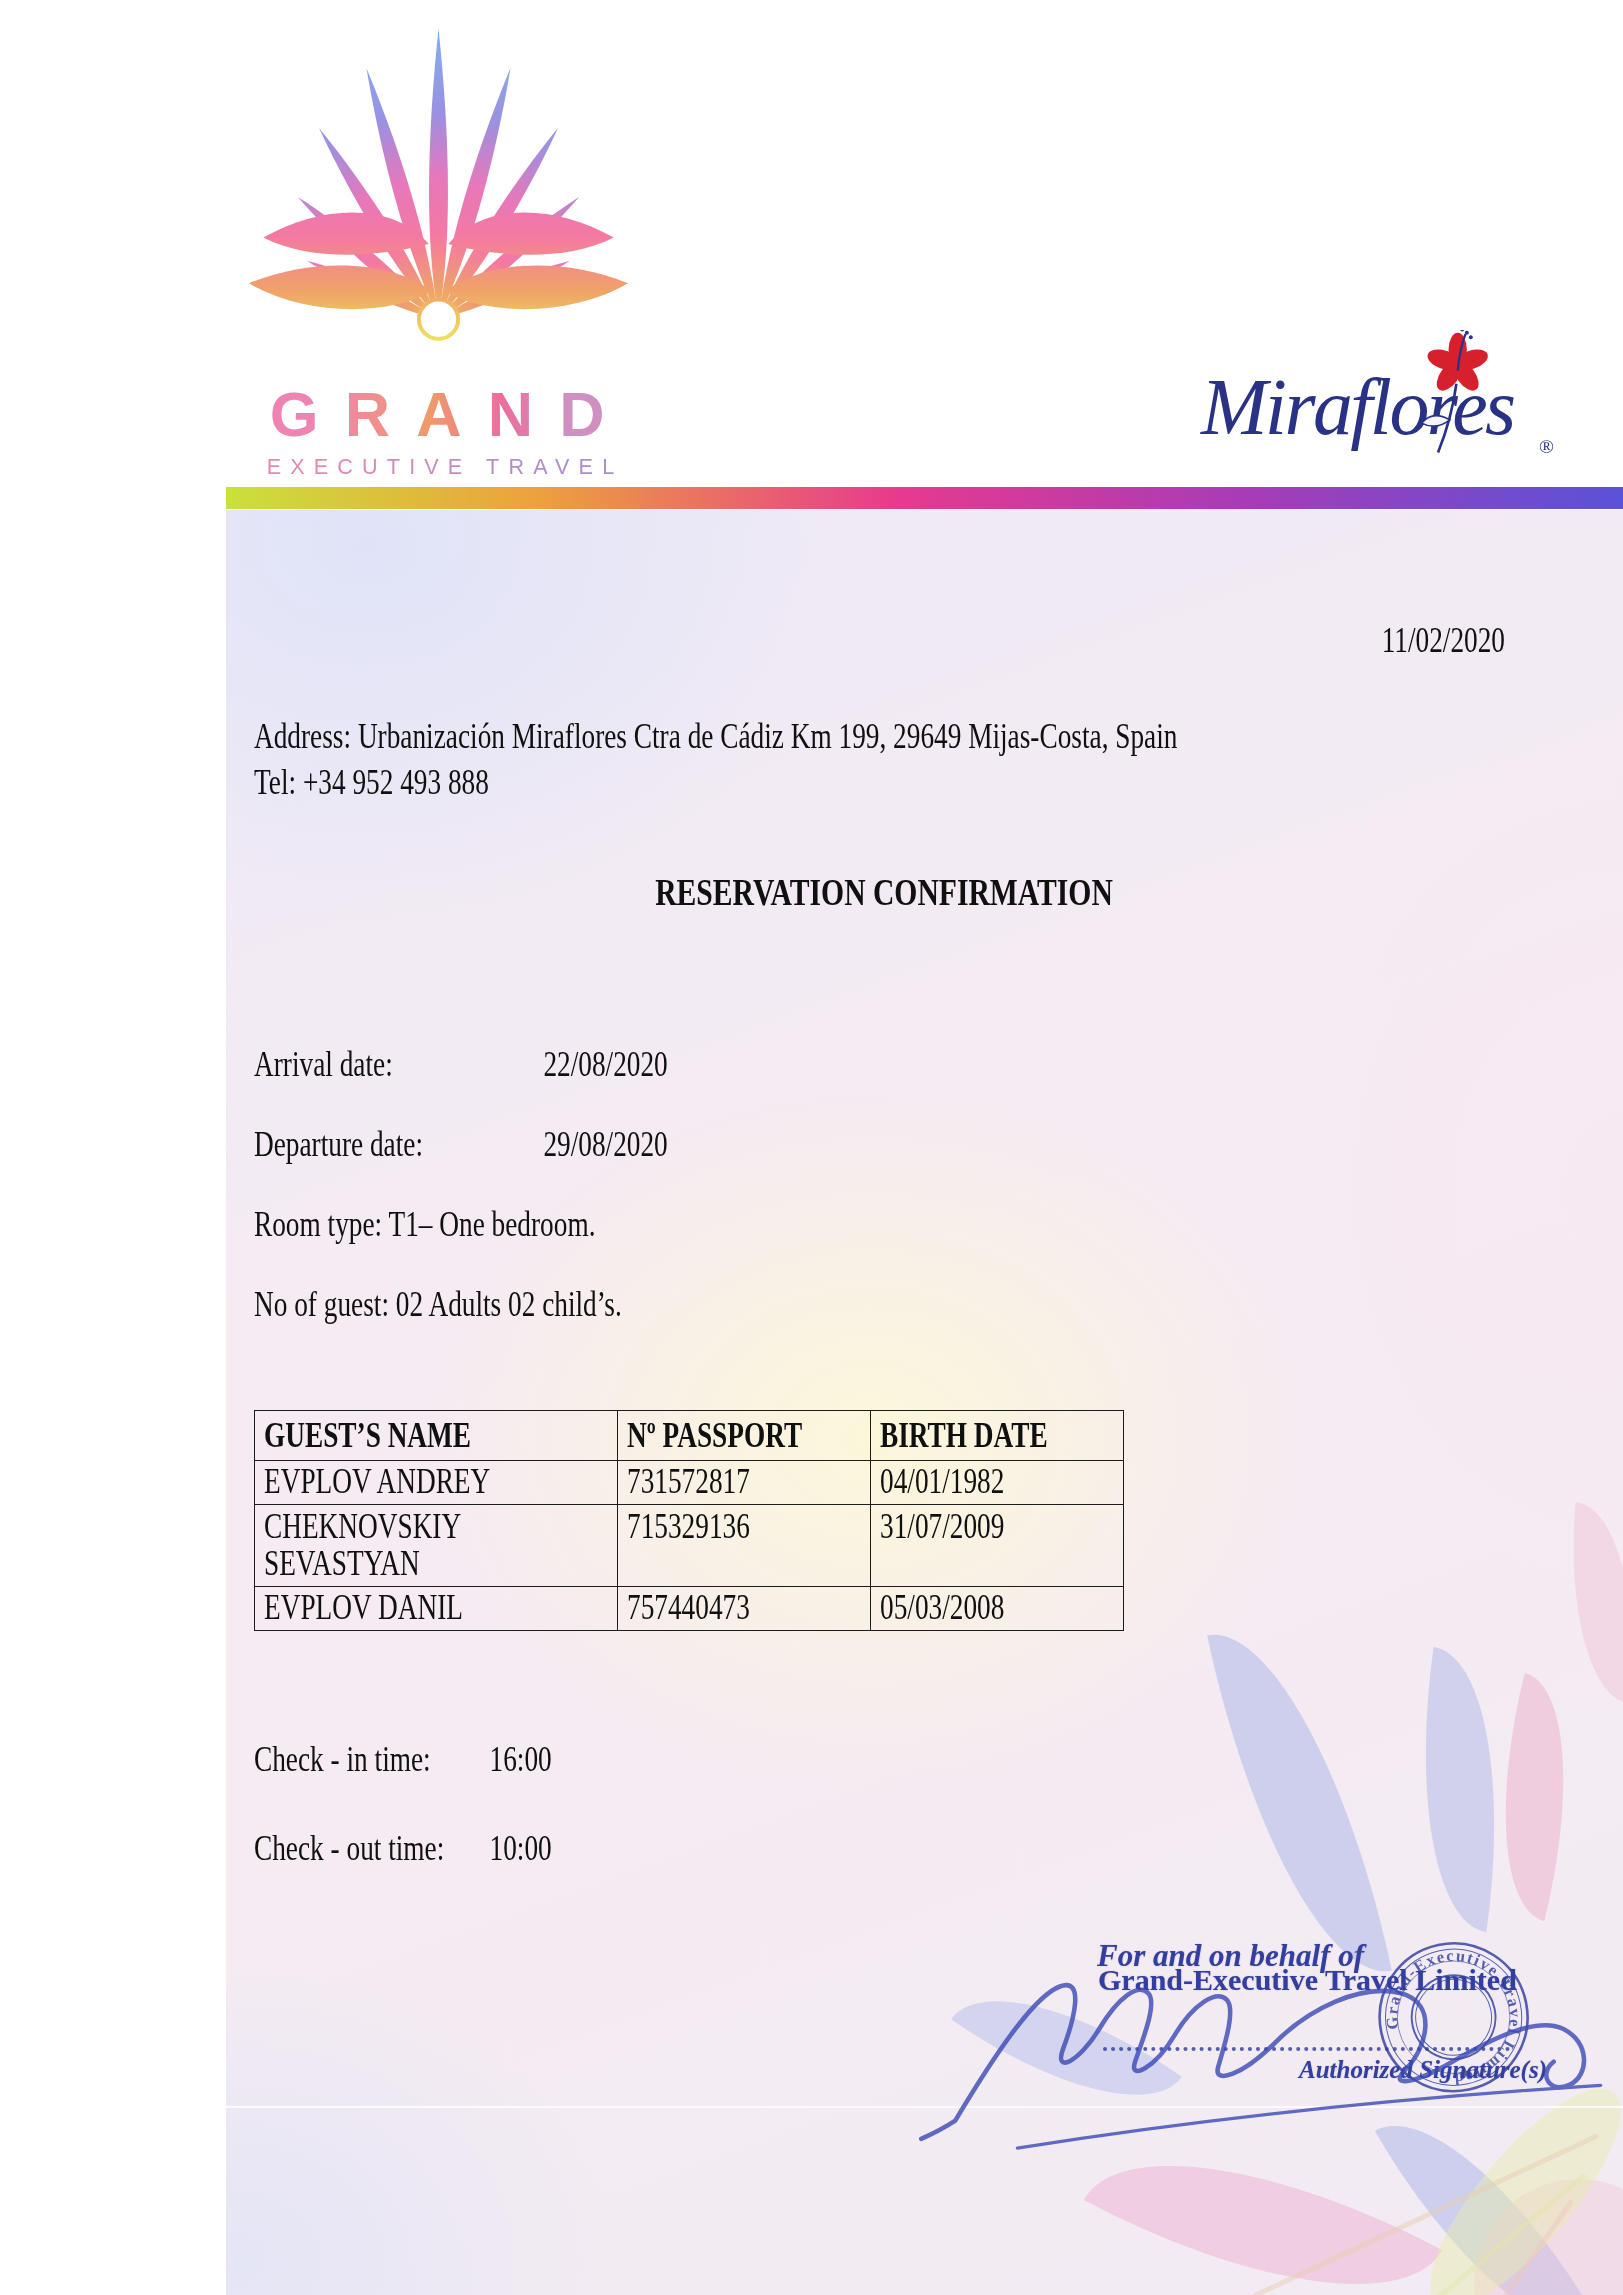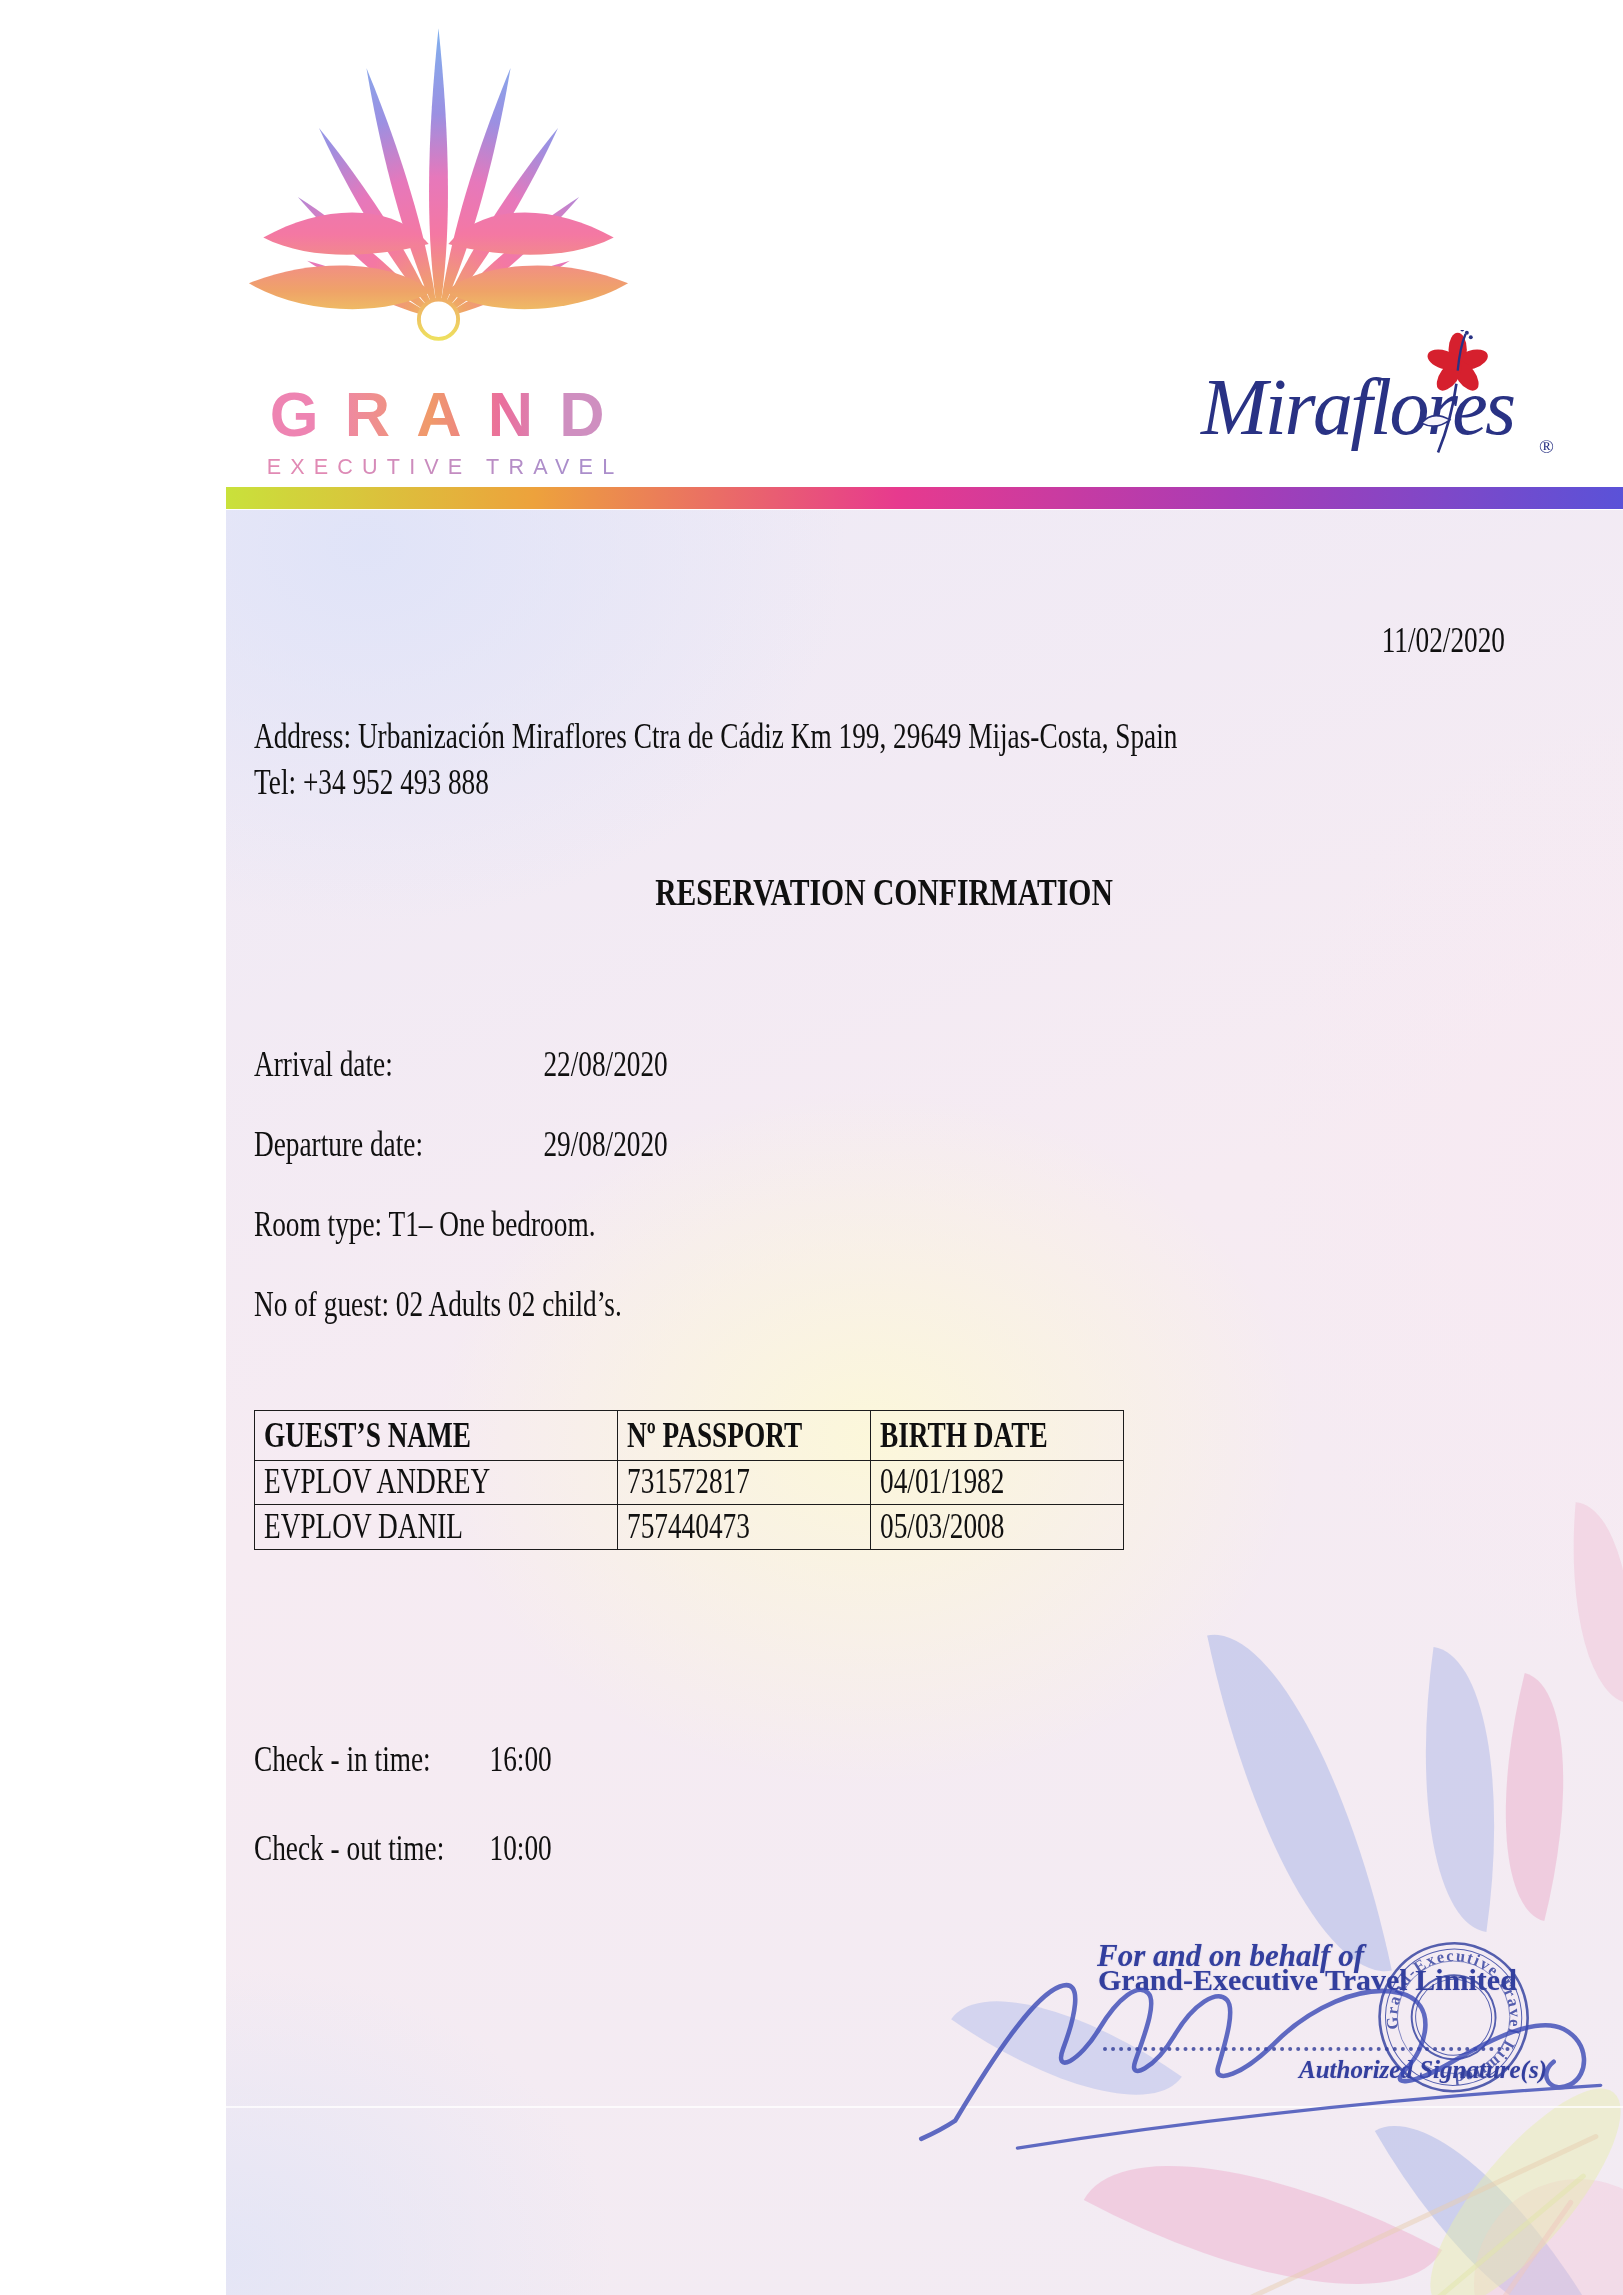--- a/index.html
+++ b/index.html
@@ -188,20 +188,25 @@
     <td><span class="ct">GUEST’S NAME</span></td>
     <td><span class="ct">Nº PASSPORT</span></td>
     <td><span class="ct">BIRTH DATE</span></td>
   </tr>
   <tr>
     <td><span class="ct wrap">EVPLOV ANDREY</span></td>
     <td><span class="ct">731572817</span></td>
     <td><span class="ct">04/01/1982</span></td>
   </tr>
   <tr>
+    <td><span class="ct wrap">CHEKNOVSKIY SEVASTYAN</span></td>
+    <td><span class="ct">715329136</span></td>
+    <td><span class="ct">31/07/2009</span></td>
+  </tr>
+  <tr>
     <td><span class="ct wrap">EVPLOV DANIL</span></td>
     <td><span class="ct">757440473</span></td>
     <td><span class="ct">05/03/2008</span></td>
   </tr>
 </tbody>
   </table>
 
 <div class="t" style="left:254px;top:1741px;">
   <span class="lbl" style="width:302px;">Check - in time:</span><span>16:00</span>
 </div>

